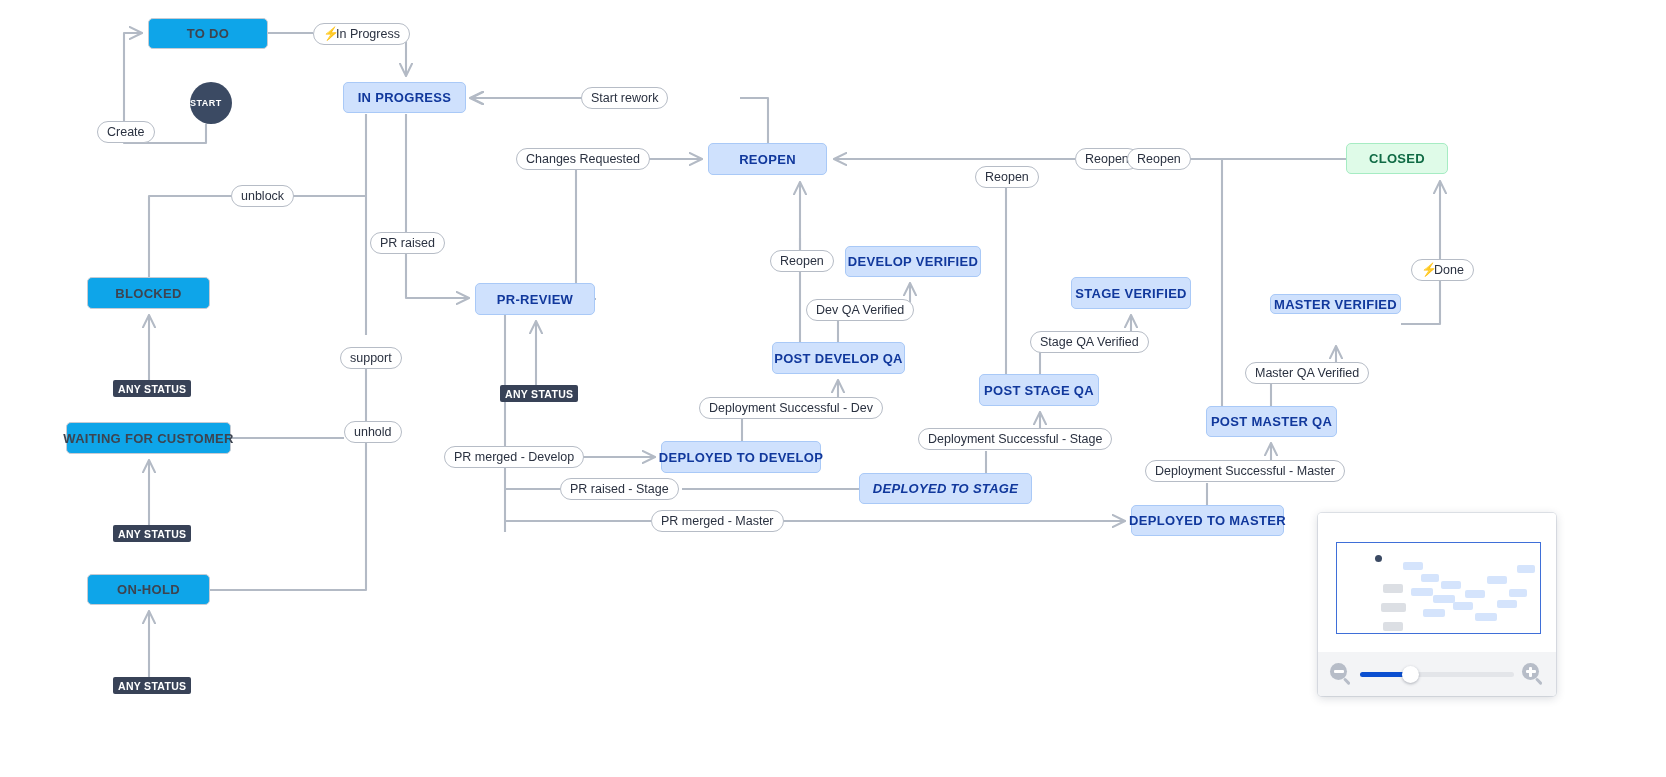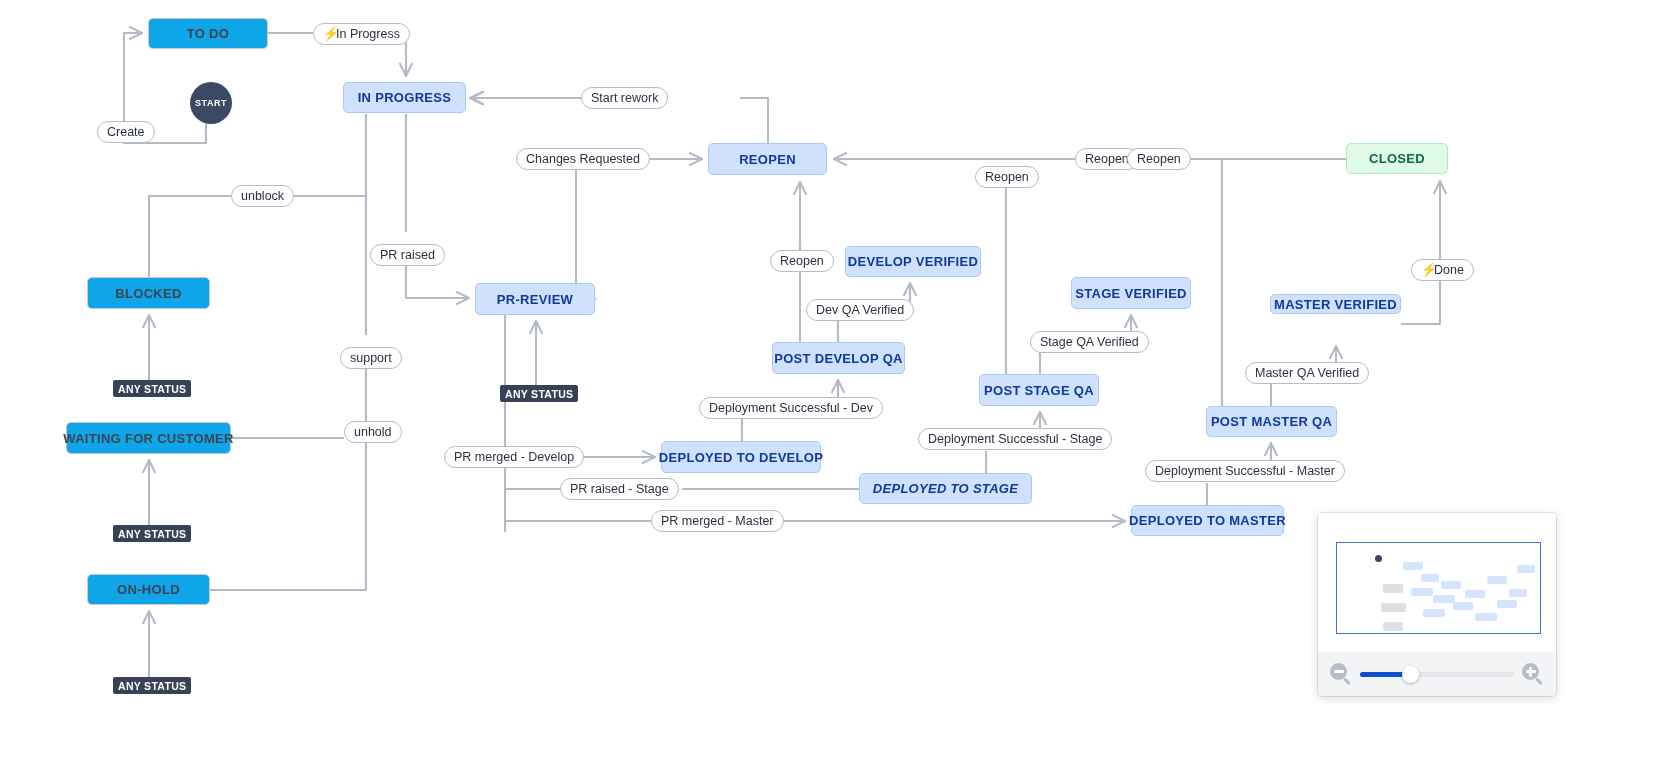--- a/index.html
+++ b/index.html
@@ -56,21 +56,20 @@
 
   
   .start-node {
     position: absolute;
     width: 42px; height: 42px;
     border-radius: 50%;
     background: #3b4a63;
     color: #ffffff;
     display: flex;
     align-items: center;
-    justify-content: center;
     font-size: 9px;
     font-weight: bold;
     letter-spacing: .5px;
   }
 
   
   .pill {
     position: absolute;
     display: inline-flex;
     align-items: center;
@@ -401,21 +400,21 @@
       </div>
       <div class="pill" style="left: 1127px; top: 148px;">
         <span>Reopen</span>
       </div>
       <div class="pill" style="left: 975px; top: 166px;">
         <span>Reopen</span>
       </div>
       <div class="pill" style="left: 231px; top: 185px;">
         <span>unblock</span>
       </div>
-      <div class="pill" style="left: 370px; top: 232px; margin-top: 12px;">
+      <div class="pill" style="left: 370px; top: 232px;">
         <span>PR raised</span>
       </div>
       <div class="pill" style="left: 770px; top: 250px;">
         <span>Reopen</span>
       </div>
       <div class="pill" style="left: 1411px; top: 259px;">
         <span class="bolt">⚡</span>
         <span>Done</span>
       </div>
       <div class="pill" style="left: 806px; top: 299px;">

